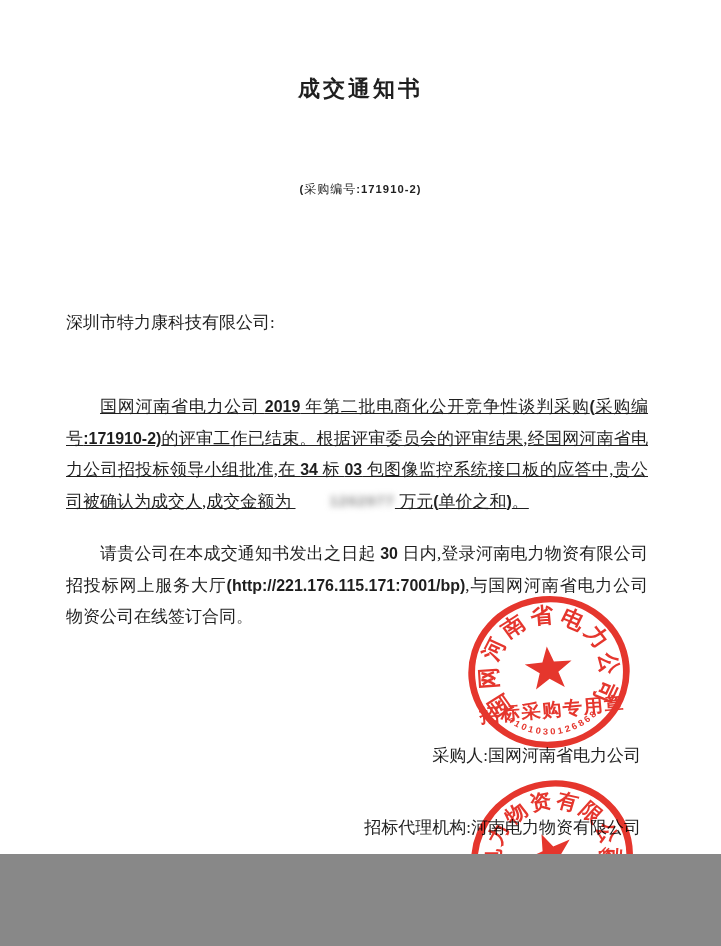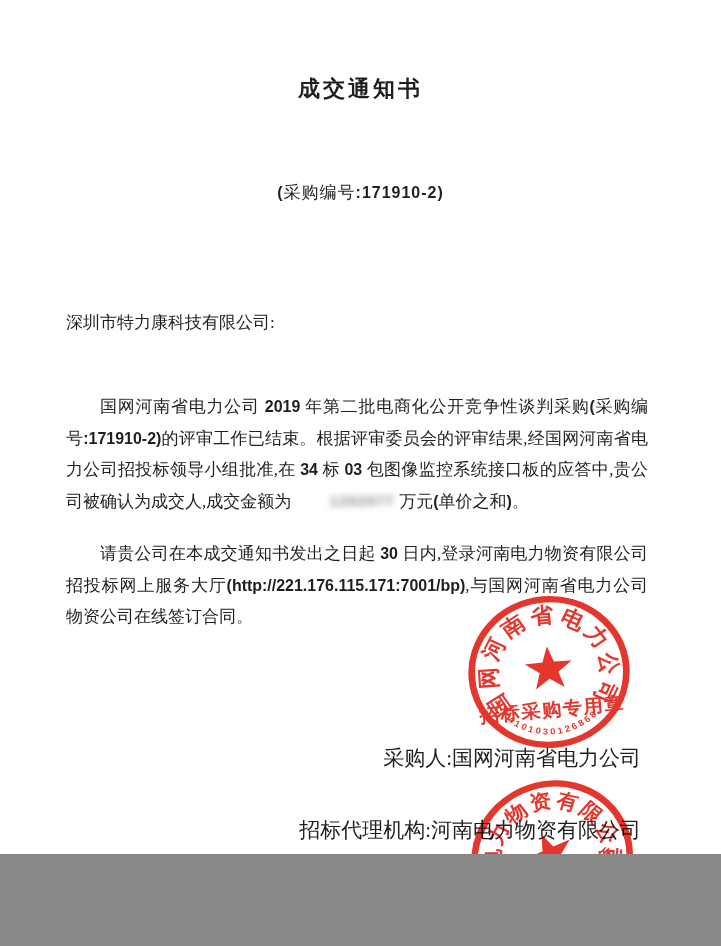--- a/index.html
+++ b/index.html
@@ -13,40 +13,40 @@
     color:#1f1f1f;
   }
   .doc-title{
     position:absolute;top:74px;left:0;width:721px;
     text-align:center;
     font-family:"Liberation Sans","DejaVu Sans",sans-serif;
     font-weight:bold;font-size:22px;letter-spacing:3px;
   }
   .subtitle{
     position:absolute;top:181px;left:0;width:721px;
-    text-align:center;font-size:17px;letter-spacing:1px;
+    text-align:center;font-size:12px;letter-spacing:1px;
   }
   .addressee{
     position:absolute;top:311px;left:66px;width:582px;
     font-size:17px;
   }
   .body-para{
     position:absolute;left:66px;width:582px;
     font-size:17px;line-height:31.5px;
     text-align:justify;text-indent:2em;
     margin:0;
   }
-  .para1{top:391px;}
+  .para1{top:391px;text-decoration:underline;}
   .para2{top:529px;margin-top:9px;}
   .attachment{
     position:absolute;top:642px;left:66px;width:582px;
     font-size:17px;text-indent:2em;
   }
   .sign-line{
-    position:absolute;font-size:21px;white-space:nowrap;
+    position:absolute;font-size:17px;white-space:nowrap;
   }
   .purchaser{top:744px;right:80px;}
   .agency{top:816px;right:80px;}
   .date-line{top:897px;right:92px;}
   .latin{
     font-family:"Liberation Sans","DejaVu Sans",sans-serif;
     font-weight:600;font-size:0.94em;
   }
   .redacted{
     display:inline-block;

